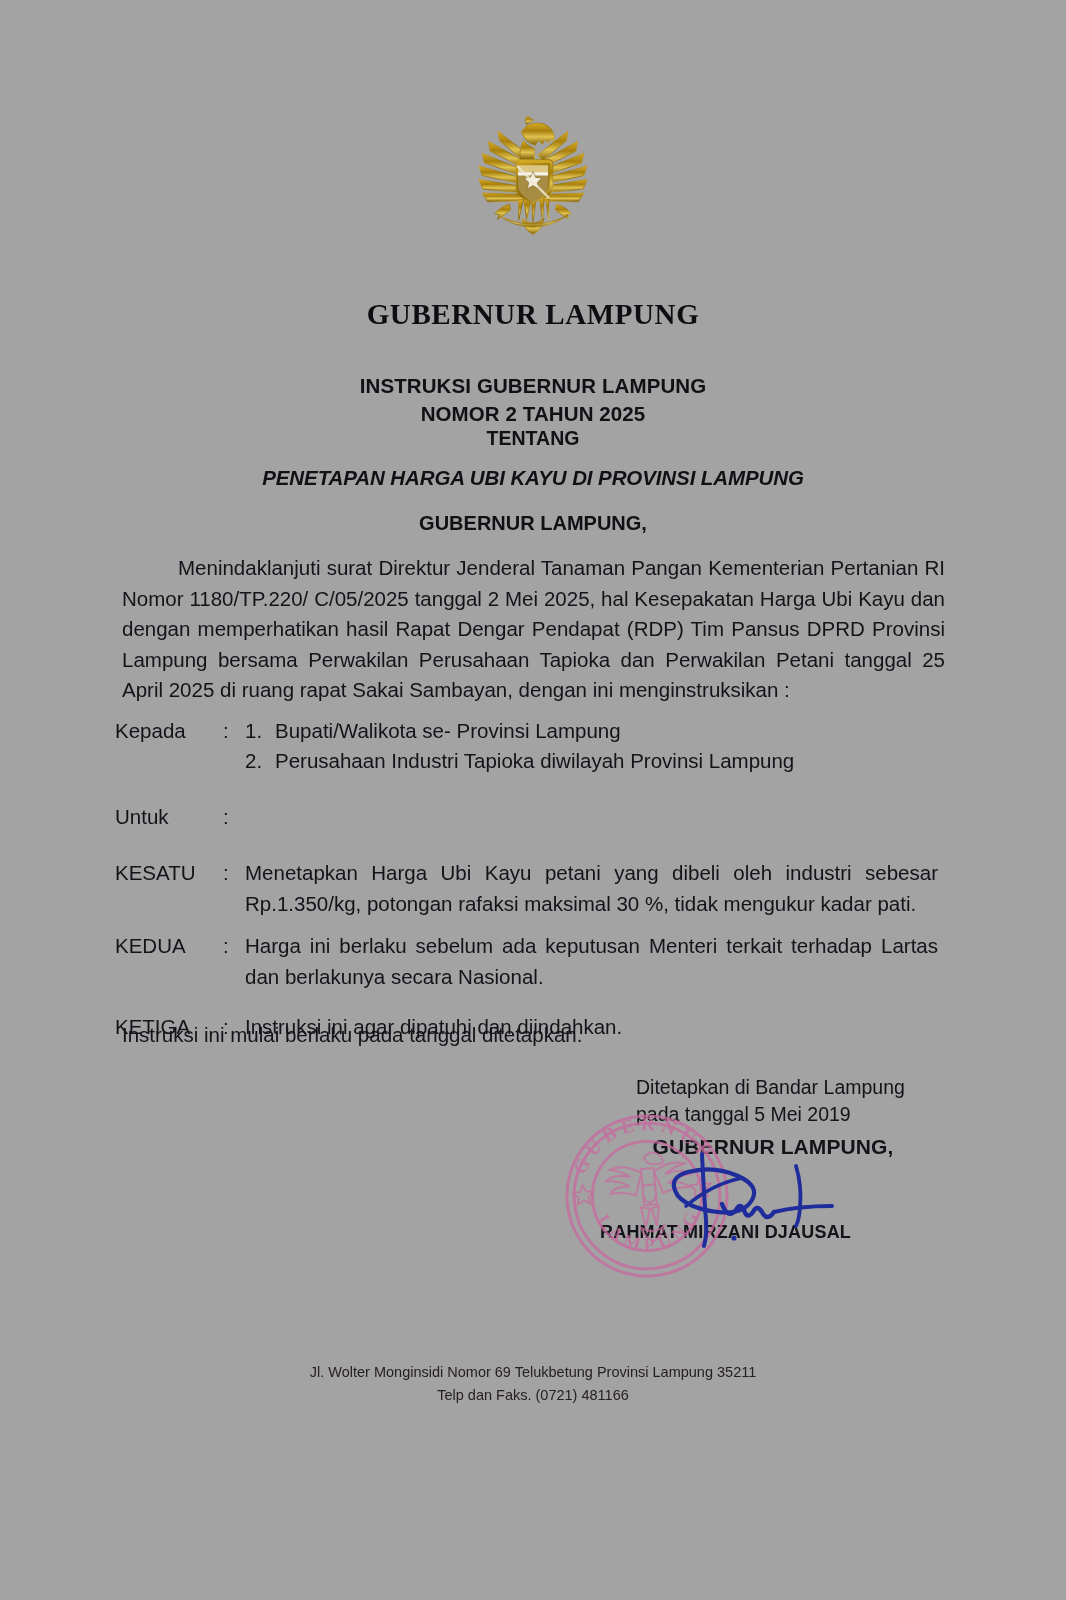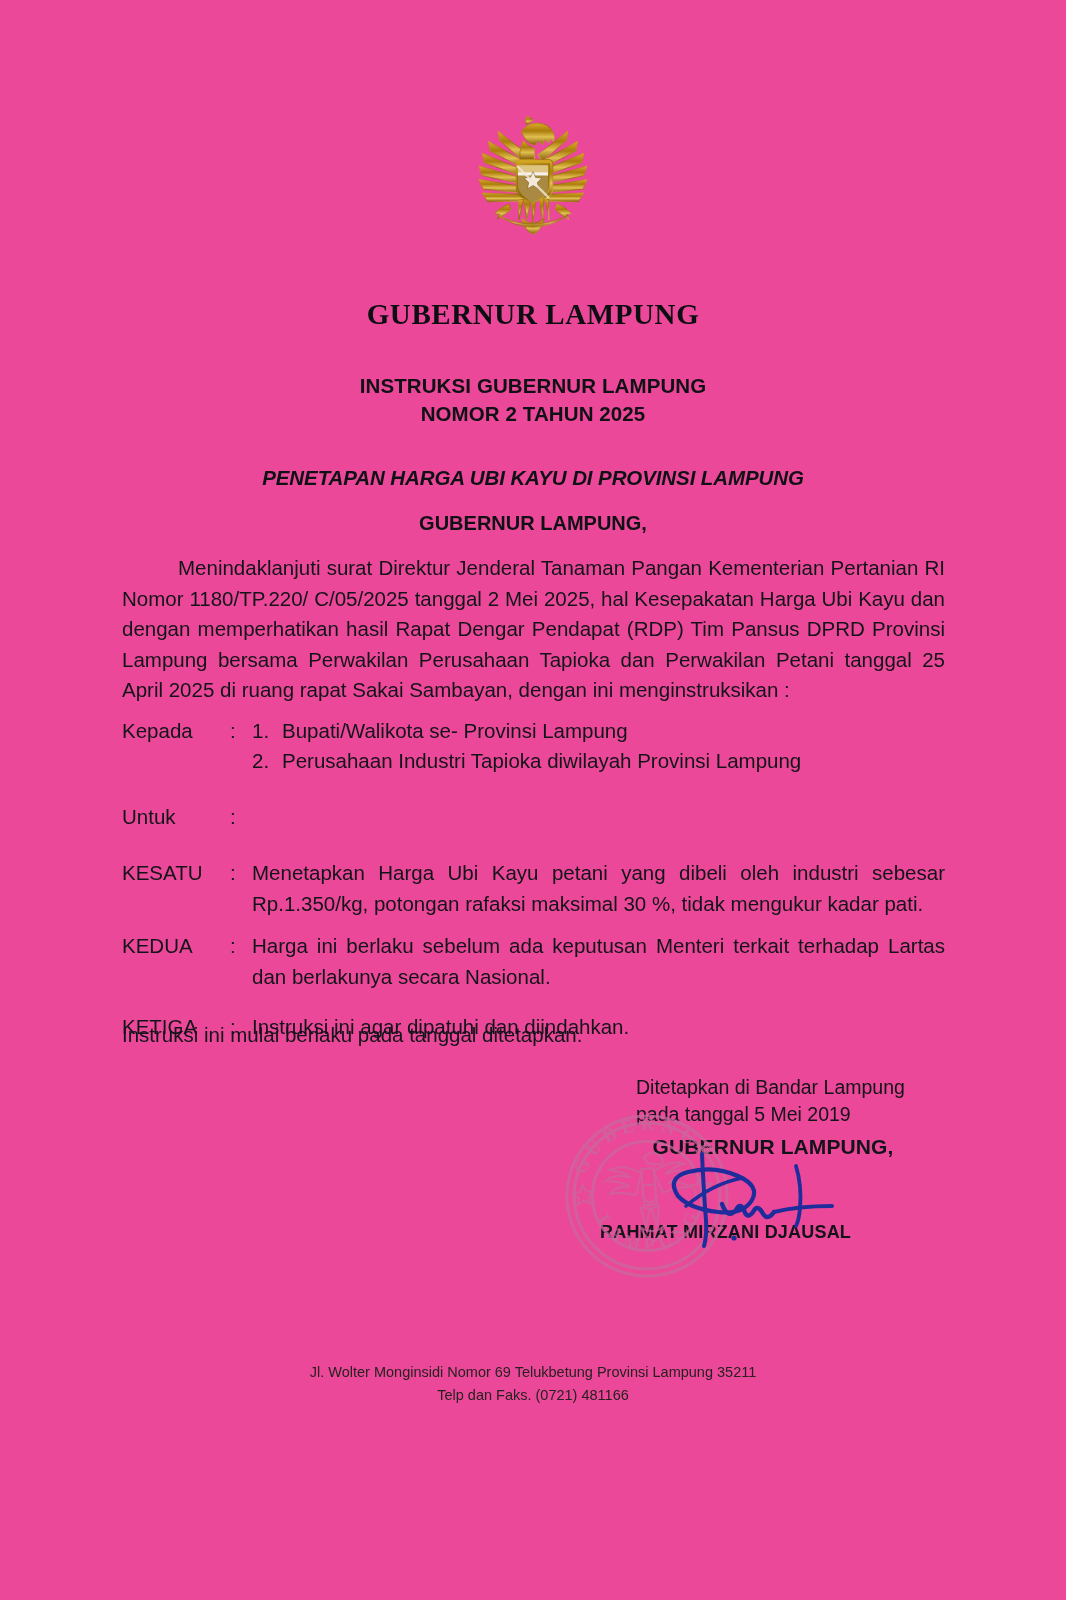--- a/index.html
+++ b/index.html
@@ -14,21 +14,21 @@
     height: 1600px;
     position: relative;
     font-family: "Liberation Sans", sans-serif;
     color: #111217;
     overflow: hidden;
   }
 
   .page {
     position: absolute;
     inset: 0;
-    background: #ec4899;
+    background: #a3a3a3;
   }
 
   
   .emblem-wrap {
     position: absolute;
     top: 104px;
     left: 0;
     width: 100%;
     display: flex;
     justify-content: center;
@@ -76,21 +76,21 @@
     text-justify: inter-word;
     font-size: 20.5px;
     line-height: 30.5px;
     text-indent: 56px;
     color: #131419;
   }
 
   .rows {
     position: absolute;
     top: 716px;
-    left: 122px;
+    left: 115px;
     width: 823px;
     font-size: 20.5px;
     color: #131419;
   }
   .row {
     display: flex;
     align-items: flex-start;
   }
   .row .label {
     width: 108px;
@@ -265,20 +265,21 @@
     </svg>
   </div>
 
   <div class="doc-title">GUBERNUR LAMPUNG</div>
 
   <div class="headblock h-instruksi">
     <div>INSTRUKSI GUBERNUR LAMPUNG</div>
     <div>NOMOR 2 TAHUN 2025</div>
   </div>
 
+  <div class="headblock h-tentang">TENTANG</div>
   <div class="headblock h-perihal">PENETAPAN HARGA UBI KAYU DI PROVINSI LAMPUNG</div>
   <div class="headblock h-gub2">GUBERNUR LAMPUNG,</div>
 
   <div class="body-para">Menindaklanjuti surat Direktur Jenderal Tanaman Pangan Kementerian Pertanian RI Nomor 1180/TP.220/ C/05/2025 tanggal 2 Mei 2025, hal Kesepakatan Harga Ubi Kayu dan dengan memperhatikan hasil Rapat Dengar Pendapat (RDP) Tim Pansus DPRD Provinsi Lampung bersama Perwakilan Perusahaan Tapioka dan Perwakilan Petani tanggal 25 April 2025 di ruang rapat Sakai Sambayan, dengan ini menginstruksikan :</div>
 
   <div class="rows">
 
     <div class="row">
       <div class="label">Kepada</div>
       <div class="colon">:</div>

